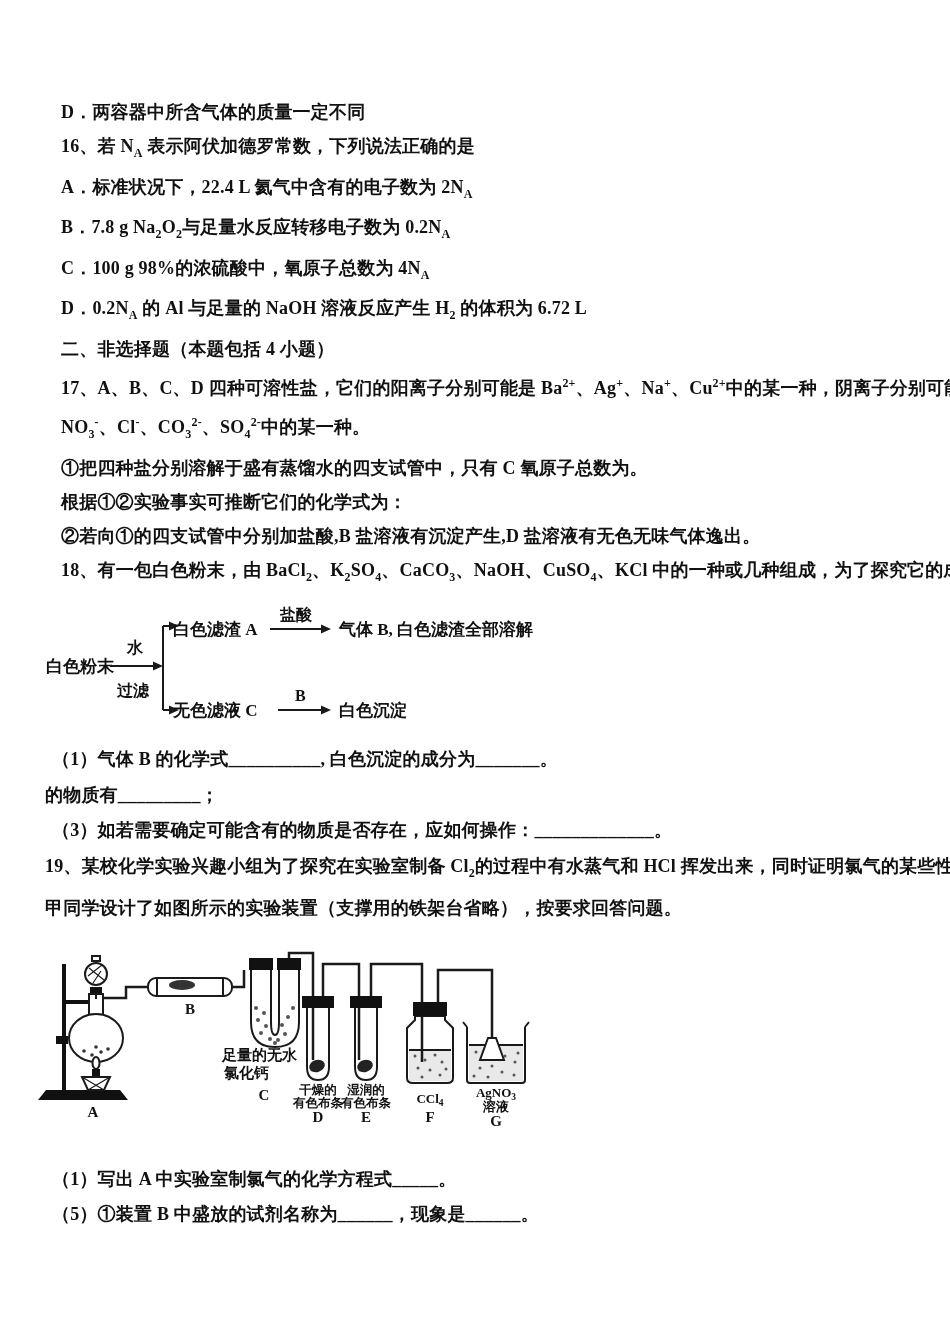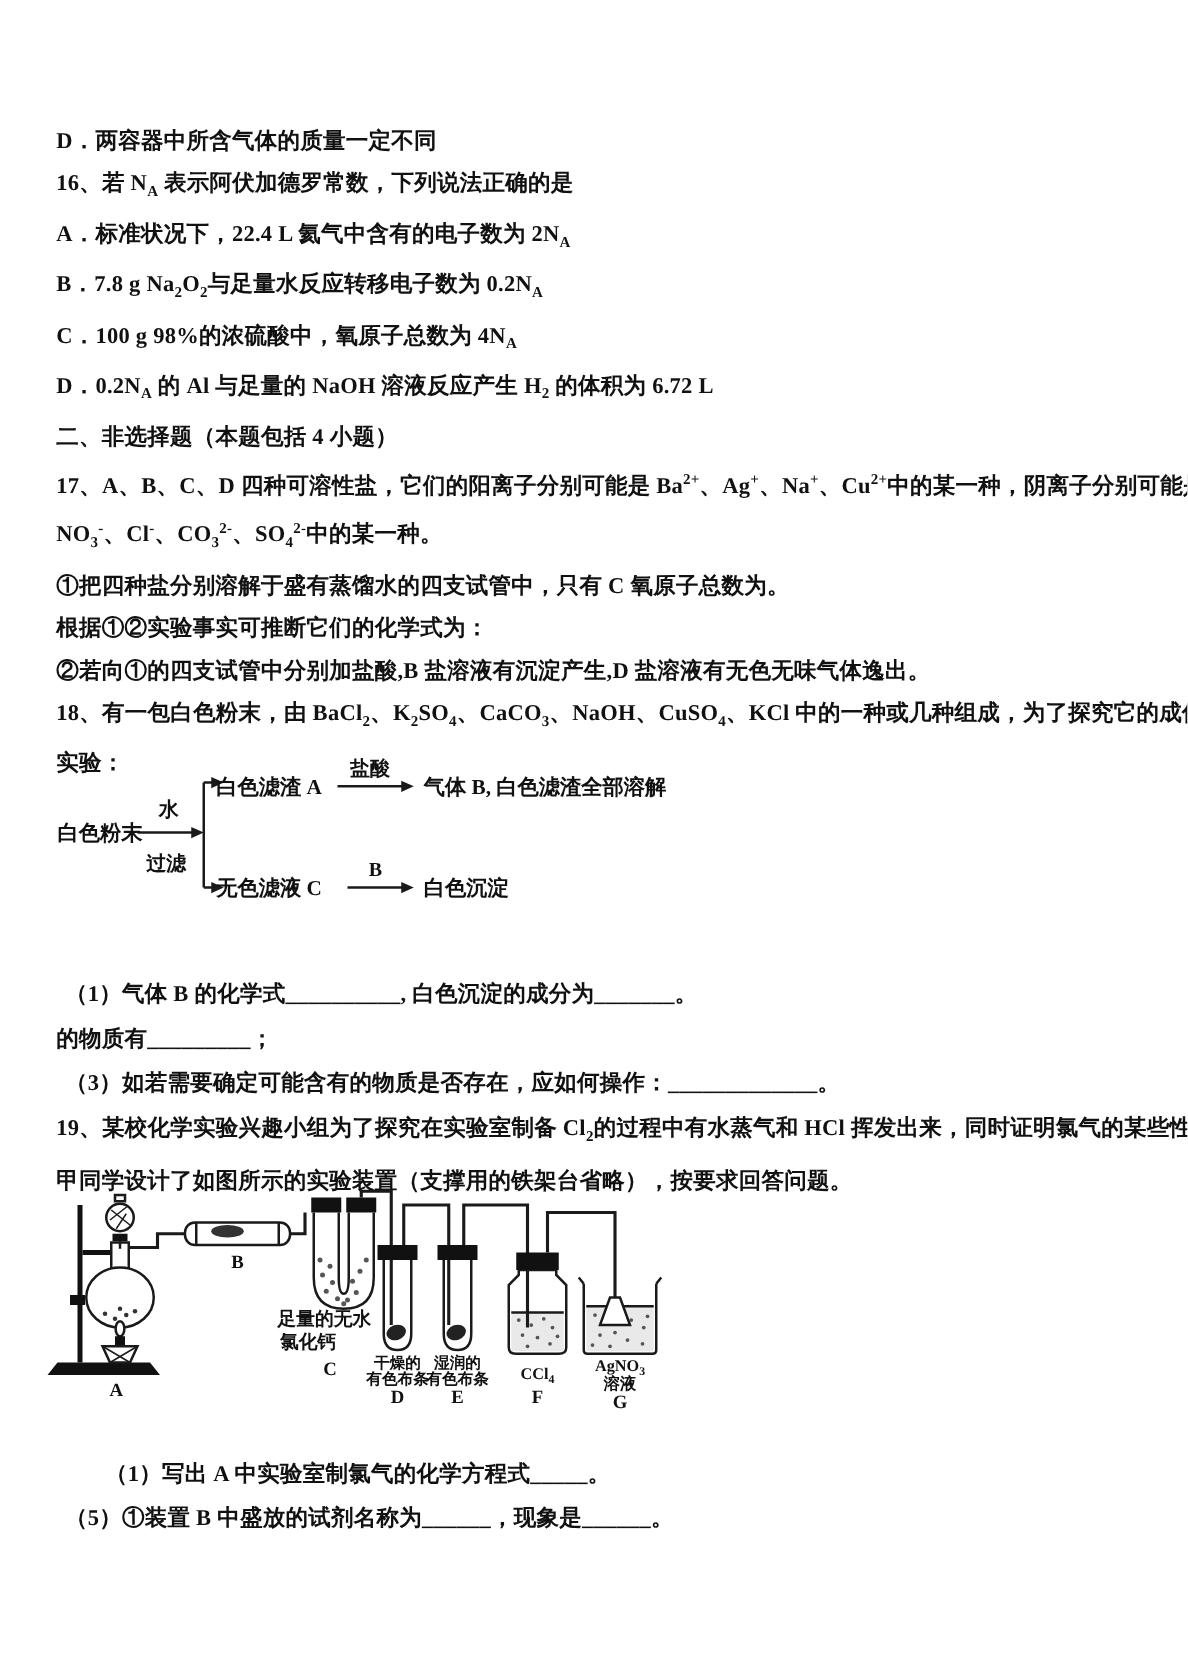--- a/index.html
+++ b/index.html
@@ -1,20 +1,20 @@
 <!DOCTYPE html>
 <html><head>
 <meta charset="utf-8">
 <style>
   html,body{margin:0;padding:0;background:#fff;}
   .page{position:relative;width:950px;height:1344px;background:#fff;overflow:hidden;
         font-family:"Liberation Serif","DejaVu Serif",serif;color:#111;font-weight:bold;}
   .tblock{position:absolute;left:45px;right:20px;}
-  #b1{top:95px;}
-  #b2{top:778px;}
+  #b1{top:95px;margin-left:16px;}
+  #b2{top:742px;}
   #b3{top:1162px;}
   .line{margin:0;font-size:18px;line-height:34px;white-space:nowrap;letter-spacing:0.2px;}
   #b2 .line{line-height:35.5px;}
   #b3 .line{line-height:35px;}
   sub{font-size:12px;}
   sup{font-size:12px;}
   .fig{position:absolute;}
   #flowchart-box{left:40px;top:598px;}
   #apparatus-box{left:30px;top:950px;}
   svg text{font-family:"Liberation Serif","DejaVu Serif",serif;font-weight:bold;fill:#111;}
@@ -31,21 +31,20 @@
       <p class="line">B．7.8 g Na<sub>2</sub>O<sub>2</sub>与足量水反应转移电子数为 0.2N<sub>A</sub></p>
       <p class="line">C．100 g 98%的浓硫酸中，氧原子总数为 4N<sub>A</sub></p>
       <p class="line">D．0.2N<sub>A</sub> 的 Al 与足量的 NaOH 溶液反应产生 H<sub>2</sub> 的体积为 6.72 L</p>
       <p class="line">二、非选择题（本题包括 4 小题）</p>
       <p class="line">17、A、B、C、D 四种可溶性盐，它们的阳离子分别可能是 Ba<sup>2+</sup>、Ag<sup>+</sup>、Na<sup>+</sup>、Cu<sup>2+</sup>中的某一种，阴离子分别可能是</p>
       <p class="line">NO<sub>3</sub><sup>-</sup>、Cl<sup>-</sup>、CO<sub>3</sub><sup>2-</sup>、SO<sub>4</sub><sup>2-</sup>中的某一种。</p>
       <p class="line">①把四种盐分别溶解于盛有蒸馏水的四支试管中，只有 C 氧原子总数为。</p>
       <p class="line">根据①②实验事实可推断它们的化学式为：</p>
       <p class="line">②若向①的四支试管中分别加盐酸,B 盐溶液有沉淀产生,D 盐溶液有无色无味气体逸出。</p>
       <p class="line">18、有一包白色粉末，由 BaCl<sub>2</sub>、K<sub>2</sub>SO<sub>4</sub>、CaCO<sub>3</sub>、NaOH、CuSO<sub>4</sub>、KCl 中的一种或几种组成，为了探究它的成份，进行了如下</p>
-      <p class="line">实验：</p>
     </div>
 
   <div class="fig" id="flowchart-box">
     <svg width="505" height="150" viewBox="0 0 505 150">
       <g stroke="#1a1a1a" stroke-width="2" fill="none">
         <line x1="70" y1="68" x2="114" y2="68"></line>
         <line x1="123" y1="28" x2="123" y2="112"></line>
         <line x1="123" y1="28" x2="130" y2="28"></line>
         <line x1="123" y1="112" x2="130" y2="112"></line>
         <line x1="230" y1="31" x2="282" y2="31"></line>
@@ -221,17 +220,17 @@
       <text x="160" y="64" font-size="15" text-anchor="middle">B</text>
       <text x="234" y="150" font-size="15" text-anchor="middle">C</text>
       <text x="288" y="172" font-size="15" text-anchor="middle">D</text>
       <text x="336" y="172" font-size="15" text-anchor="middle">E</text>
       <text x="400" y="172" font-size="15" text-anchor="middle">F</text>
       <text x="466" y="176" font-size="15" text-anchor="middle">G</text>
     </svg>
   </div>
 
   <div class="tblock" id="b3">
-      <p class="line" style="padding-left: 7px; margin-left: 32px;">（1）写出 A 中实验室制氯气的化学方程式_____。</p>
+      <p class="line" style="padding-left: 7px;">（1）写出 A 中实验室制氯气的化学方程式_____。</p>
       <p class="line" style="padding-left: 7px;">（5）①装置 B 中盛放的试剂名称为______，现象是______。</p>
     </div>
 
 </div>
 
 </body></html>

